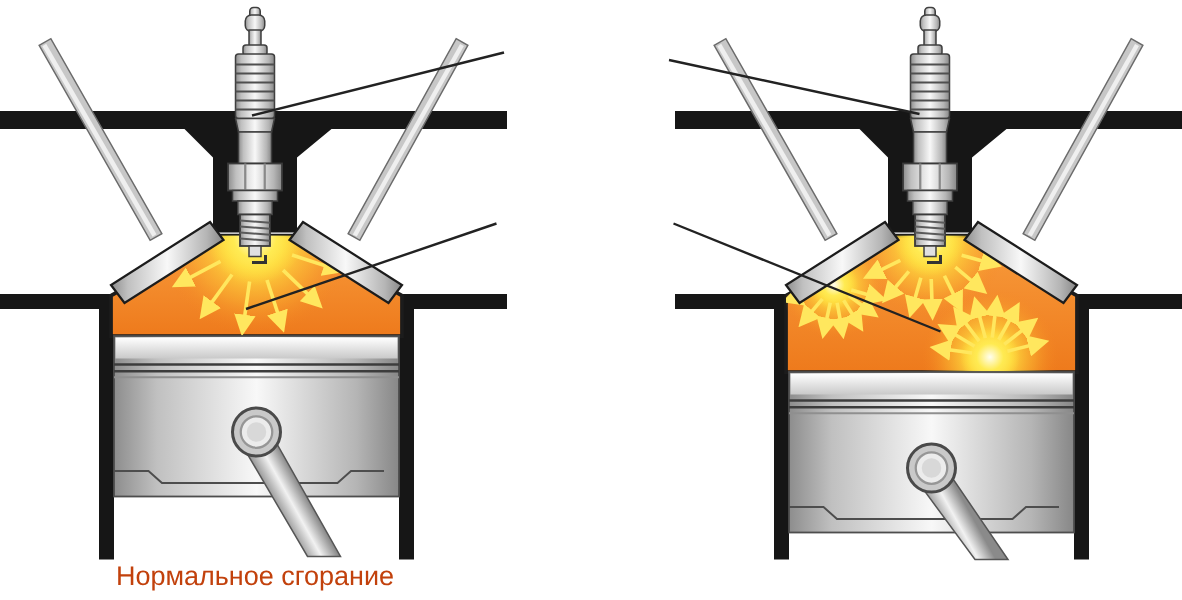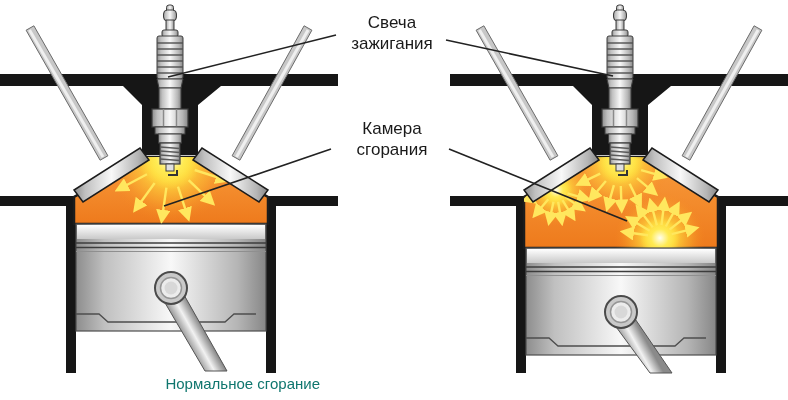--- a/index.html
+++ b/index.html
@@ -1,20 +1,20 @@
 <!DOCTYPE html>
 <html><head>
 <meta charset="utf-8">
 <style>
   html,body{margin:0;padding:0;background:#fff;}
   #stage{position:relative;width:788px;height:400px;background:#fff;overflow:hidden;
          font-family:"Liberation Sans", sans-serif;}
   #diagram-svg{position:absolute;left:0;top:0;}
   .lbl{position:absolute;text-align:center;color:#1a1a1a;font-size:17px;line-height:21px;}
-  .caption{position:absolute;text-align:right;color:#0f766e;font-size:15px;line-height:22px;}
+  .caption{position:absolute;text-align:center;color:#c2410c;font-size:18px;line-height:22px;}
 </style>
 </head>
 <body>
 
 <div id="stage">
 
 <svg id="diagram-svg" width="788" height="400" viewBox="0 0 788 400" xmlns="http://www.w3.org/2000/svg">
   <defs>
     <linearGradient id="metalH" x1="0" y1="0" x2="1" y2="0">
       <stop offset="0" stop-color="#8d8d8d"></stop>
@@ -197,20 +197,18 @@
   </g>
 
   <g stroke="#222" stroke-width="1.6">
     <line x1="336" y1="35" x2="168" y2="77"></line>
     <line x1="446" y1="40" x2="613" y2="76"></line>
     <line x1="331" y1="149" x2="164" y2="206"></line>
     <line x1="449" y1="149" x2="627" y2="221"></line>
   </g>
 </svg>
 
-<div class="lbl" style="left:330px;top:12px;width:124px;">Свеча зажигания</div>
-
-<div class="lbl" style="left:330px;top:118px;width:124px;">Камера сгорания</div>
+
 
 <div class="caption" style="left:20px;top:373px;width:300px;">Нормальное сгорание</div>
 
 
 </div>
 
 </body></html>

